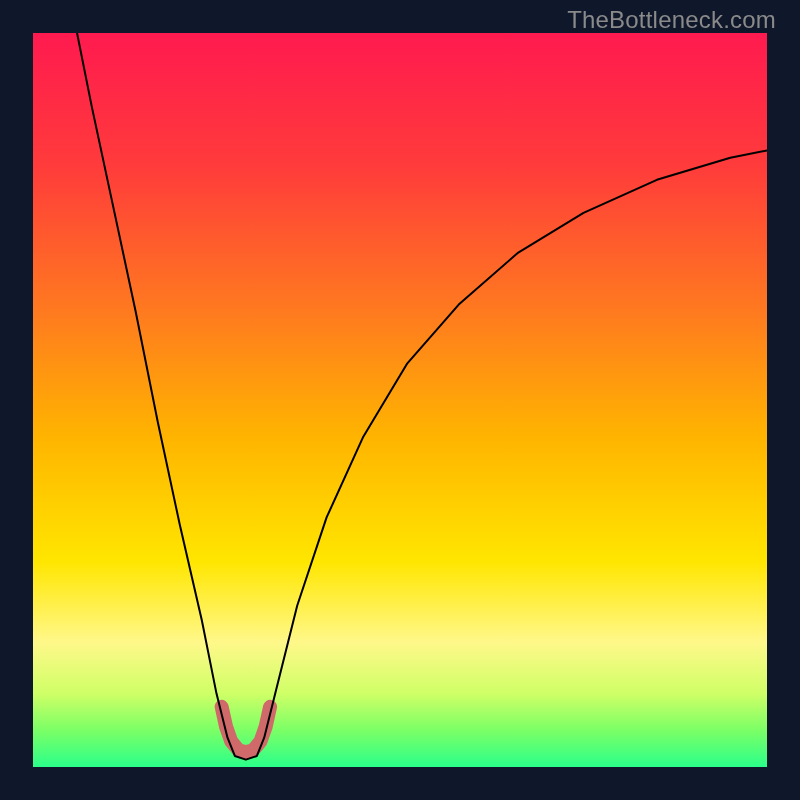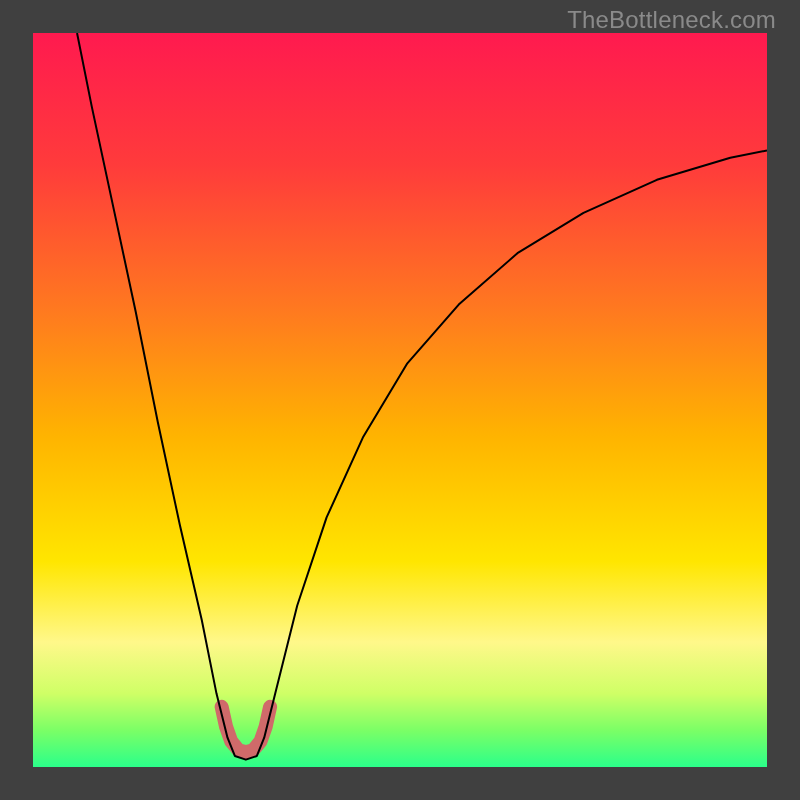--- a/index.html
+++ b/index.html
@@ -9,21 +9,21 @@
     height: 800px;
     background: #000;
     overflow: hidden;
   }
   .frame {
     position: absolute;
     left: 0;
     top: 0;
     width: 800px;
     height: 800px;
-    background: #404040;
+    background: #0f172a;
   }
   .plot {
     position: absolute;
     left: 33px;
     top: 33px;
     width: 734px;
     height: 734px;
     overflow: hidden;
   }
   .watermark {

